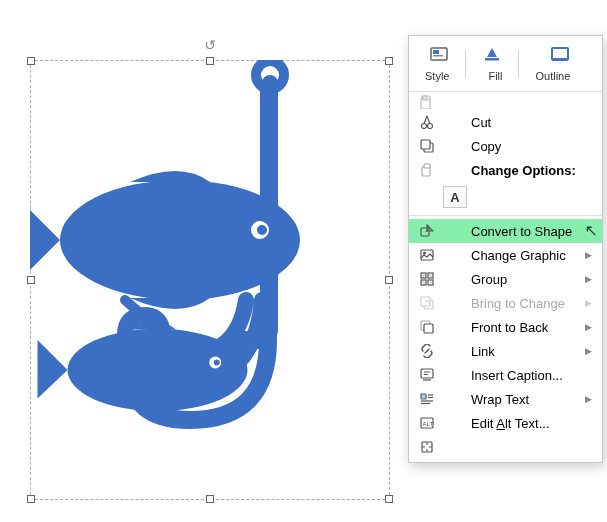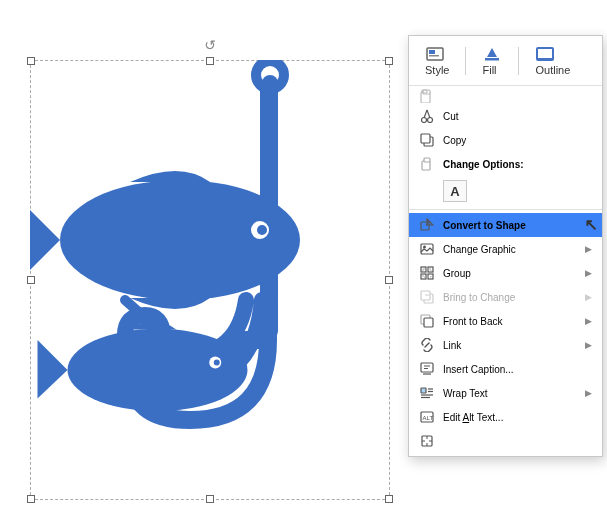--- a/index.html
+++ b/index.html
@@ -79,70 +79,70 @@
       display: flex;
       align-items: center;
       padding: 4px 8px 6px 8px;
       border-bottom: 1px solid #e0e0e0;
       gap: 6px;
     }
 
     .toolbar-btn {
       display: flex;
       flex-direction: column;
-      align-items: flex-start;
+      align-items: flex-end;
       padding: 3px 8px;
       cursor: pointer;
       border-radius: 2px;
       font-size: 11px;
       color: #333;
-      gap: 2px;
+      gap: 8px;
     }
     .toolbar-btn .icon-box {
       width: 20px;
       height: 16px;
       display: flex;
       align-items: center;
       justify-content: center;
     }
 
     
     .menu-item {
       display: flex;
       align-items: center;
       padding: 4px 10px 4px 8px;
       cursor: pointer;
       white-space: nowrap;
       position: relative;
       min-height: 24px;
     }
     .menu-item.highlighted {
-      background: #3b82f6;
-      font-weight: bold;
+      background: #86efac;
     }
     .menu-item.disabled {
       color: #aaa;
       cursor: default;
     }
 
     .menu-icon {
       width: 20px;
       height: 16px;
       margin-right: 6px;
       display: flex;
       align-items: center;
       justify-content: center;
       flex-shrink: 0;
       color: #555;
       font-size: 12px;
     }
 
     .menu-label {
       flex: 1;
-      font-size: 10px;
+      font-size: 13px;
+      margin-left: 28px;
     }
 
     .menu-label u {
       text-decoration: underline;
     }
 
     .menu-arrow {
       font-size: 9px;
       color: #888;
       margin-left: 4px;

